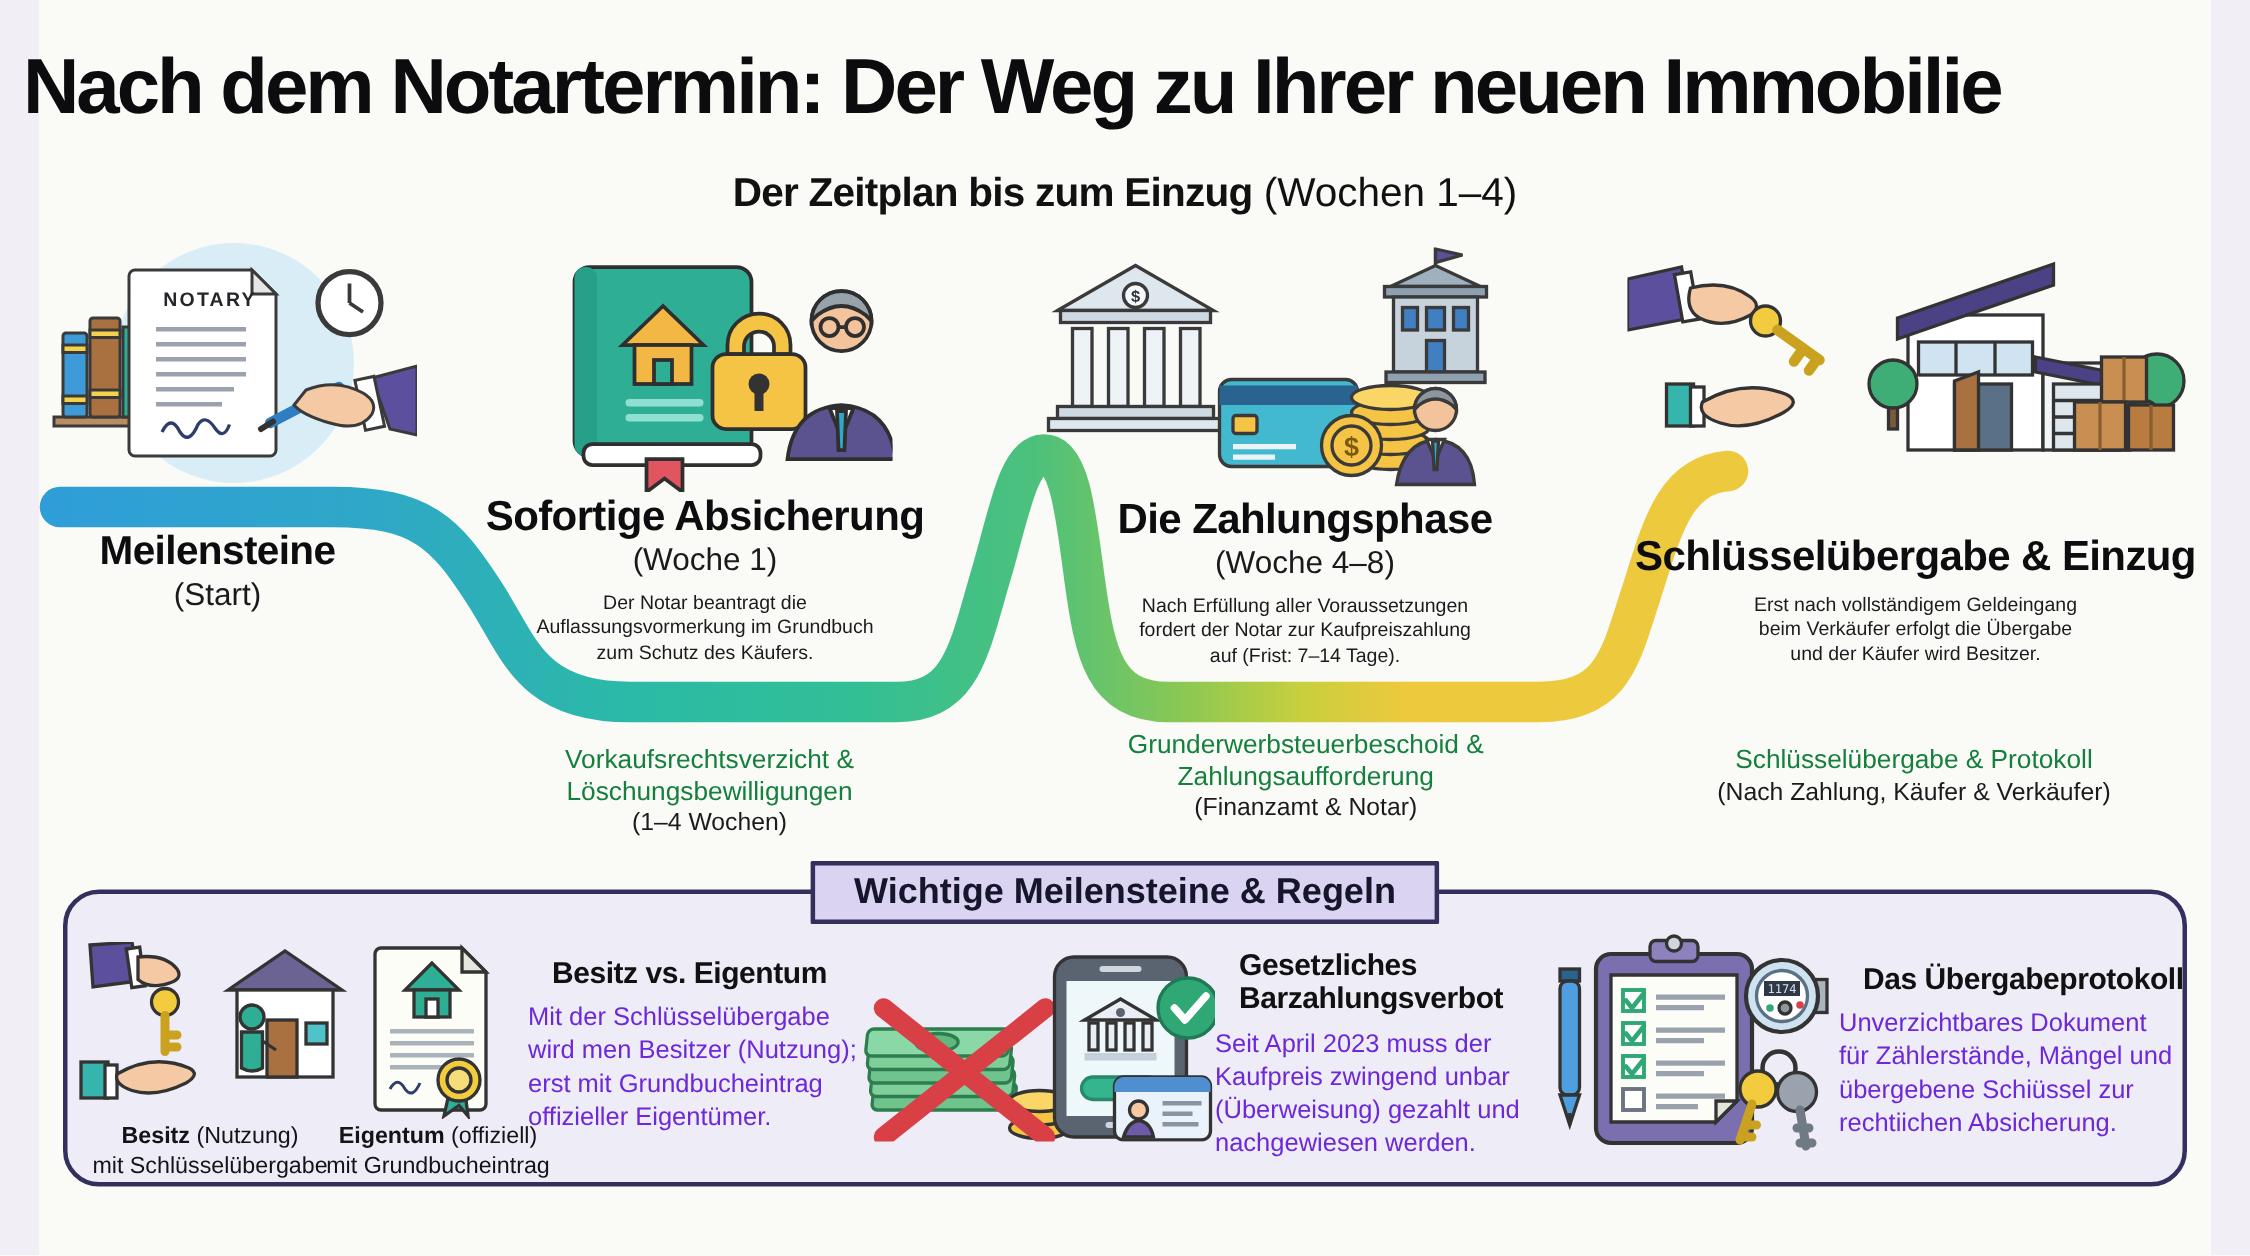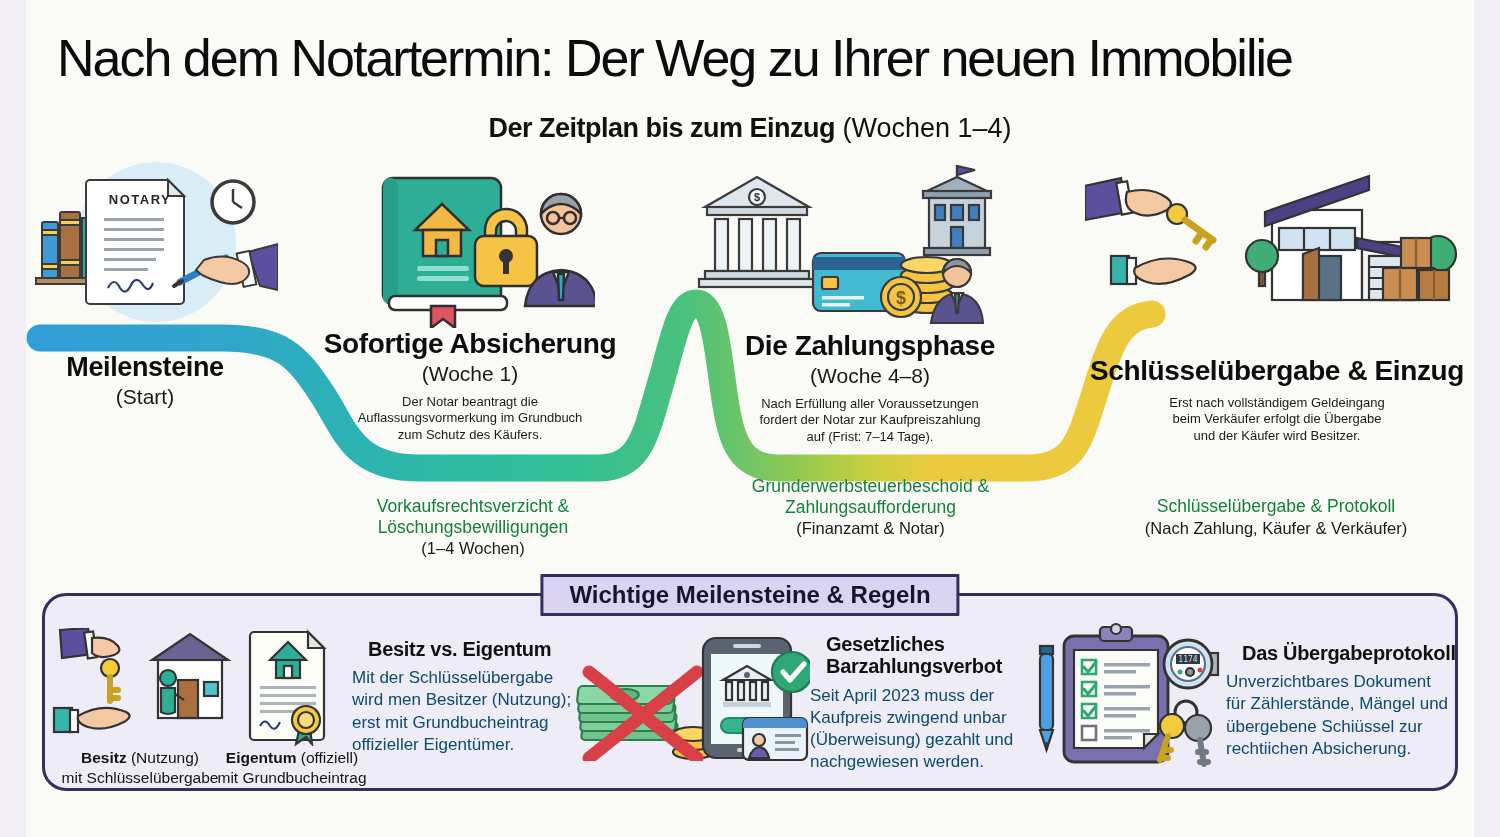--- a/index.html
+++ b/index.html
@@ -1,42 +1,42 @@
 <!DOCTYPE html>
 <html><head>
 <meta charset="utf-8">
 <style>
   html,body{margin:0;padding:0;}
   .canvas{position:relative;width:1500px;height:837px;background:#fafaf7;overflow:hidden;
           font-family:"Liberation Sans","DejaVu Sans",sans-serif;color:#121214;}
   .edge{position:absolute;top:0;width:26px;height:837px;background:#edeaf5;opacity:.65;}
   .edge.left{left:0;} .edge.right{right:0;}
   .title{position:absolute;top:28px;left:0;width:1349px;text-align:center;
-         font-size:52px;font-weight:normal;letter-spacing:-2px;color:#0c0c0e;white-space:nowrap;}
+         font-size:52px;font-weight:bold;letter-spacing:-2px;color:#0c0c0e;white-space:nowrap;}
   .subtitle{position:absolute;top:113px;left:0;width:1500px;text-align:center;font-size:27px;color:#111;}
   .subtitle .b{font-weight:bold;letter-spacing:-.5px;}
   .ribbon{position:absolute;left:0;top:0;z-index:1;}
   .illus{position:absolute;z-index:2;}
   .stage{position:absolute;text-align:center;z-index:3;}
   .stage-name{font-size:28px;font-weight:bold;color:#0d0d10;letter-spacing:-.4px;white-space:nowrap;}
   #s1 .stage-name{font-size:27px;}
   .stage-sub{font-size:21px;margin-top:2px;color:#1a1a1c;}
   .stage-desc{margin-top:8px;font-size:13px;line-height:1.26;color:#1b1b1e;}
   .stage-desc div{white-space:nowrap;}
   .cap{position:absolute;text-align:center;z-index:3;}
   .cap-line{font-weight:normal;font-size:17.5px;line-height:1.18;color:#15803d;white-space:nowrap;}
   .cap-note{font-size:16.5px;margin-top:2px;color:#1b1b1e;}
   .panel{position:absolute;left:42px;top:593px;width:1410px;height:192px;background:#edecf7;
          border:3px solid #34305e;border-radius:24px;z-index:2;}
   .badge{position:absolute;left:50%;transform:translateX(-50%);top:574px;z-index:4;
          background:#dad3f1;border:3px solid #34305e;border-radius:1px;padding:4px 26px;
          font-size:24px;font-weight:bold;color:#15152c;white-space:nowrap;}
   .ptext{position:absolute;z-index:3;text-align:left;}
   .ptext h3{margin:0 0 7px 16px;font-size:20px;line-height:1.12;color:#111;letter-spacing:-.3px;}
-  .ptext .body{font-size:17px;line-height:1.3;color:#0c4a6e;}
+  .ptext .body{font-size:17px;line-height:1.3;color:#6d28d9;}
   .ptext .body div{white-space:nowrap;}
   .icap{position:absolute;z-index:3;text-align:center;font-size:15.5px;line-height:1.28;color:#141416;white-space:nowrap;}
   .icap .b{font-weight:bold;}
   svg{display:block;}
 </style>
 </head>
 <body>
 
 <div class="canvas">
   <div class="edge left"></div>
@@ -268,21 +268,21 @@
       <div>beim Verkäufer erfolgt die Übergabe</div>
       <div>und der Käufer wird Besitzer.</div>
     </div>
   </div>
 
   <div class="cap" style="left:318px;top:496px;width:310px">
     <div class="cap-line">Vorkaufsrechtsverzicht &amp;</div>
     <div class="cap-line">Löschungsbewilligungen</div>
     <div class="cap-note">(1–4 Wochen)</div>
   </div>
-  <div class="cap" style="left:718px;top:476px;width:305px">
+  <div class="cap" style="left:718px;top:486px;width:305px">
     <div class="cap-line">Grunderwerbsteuerbeschoid &amp;</div>
     <div class="cap-line">Zahlungsaufforderung</div>
     <div class="cap-note">(Finanzamt &amp; Notar)</div>
   </div>
   <div class="cap" style="left:1100px;top:496px;width:352px">
     <div class="cap-line">Schlüsselübergabe &amp; Protokoll</div>
     <div class="cap-note">(Nach Zahlung, Käufer &amp; Verkäufer)</div>
   </div>
 
   <div class="panel"></div>

